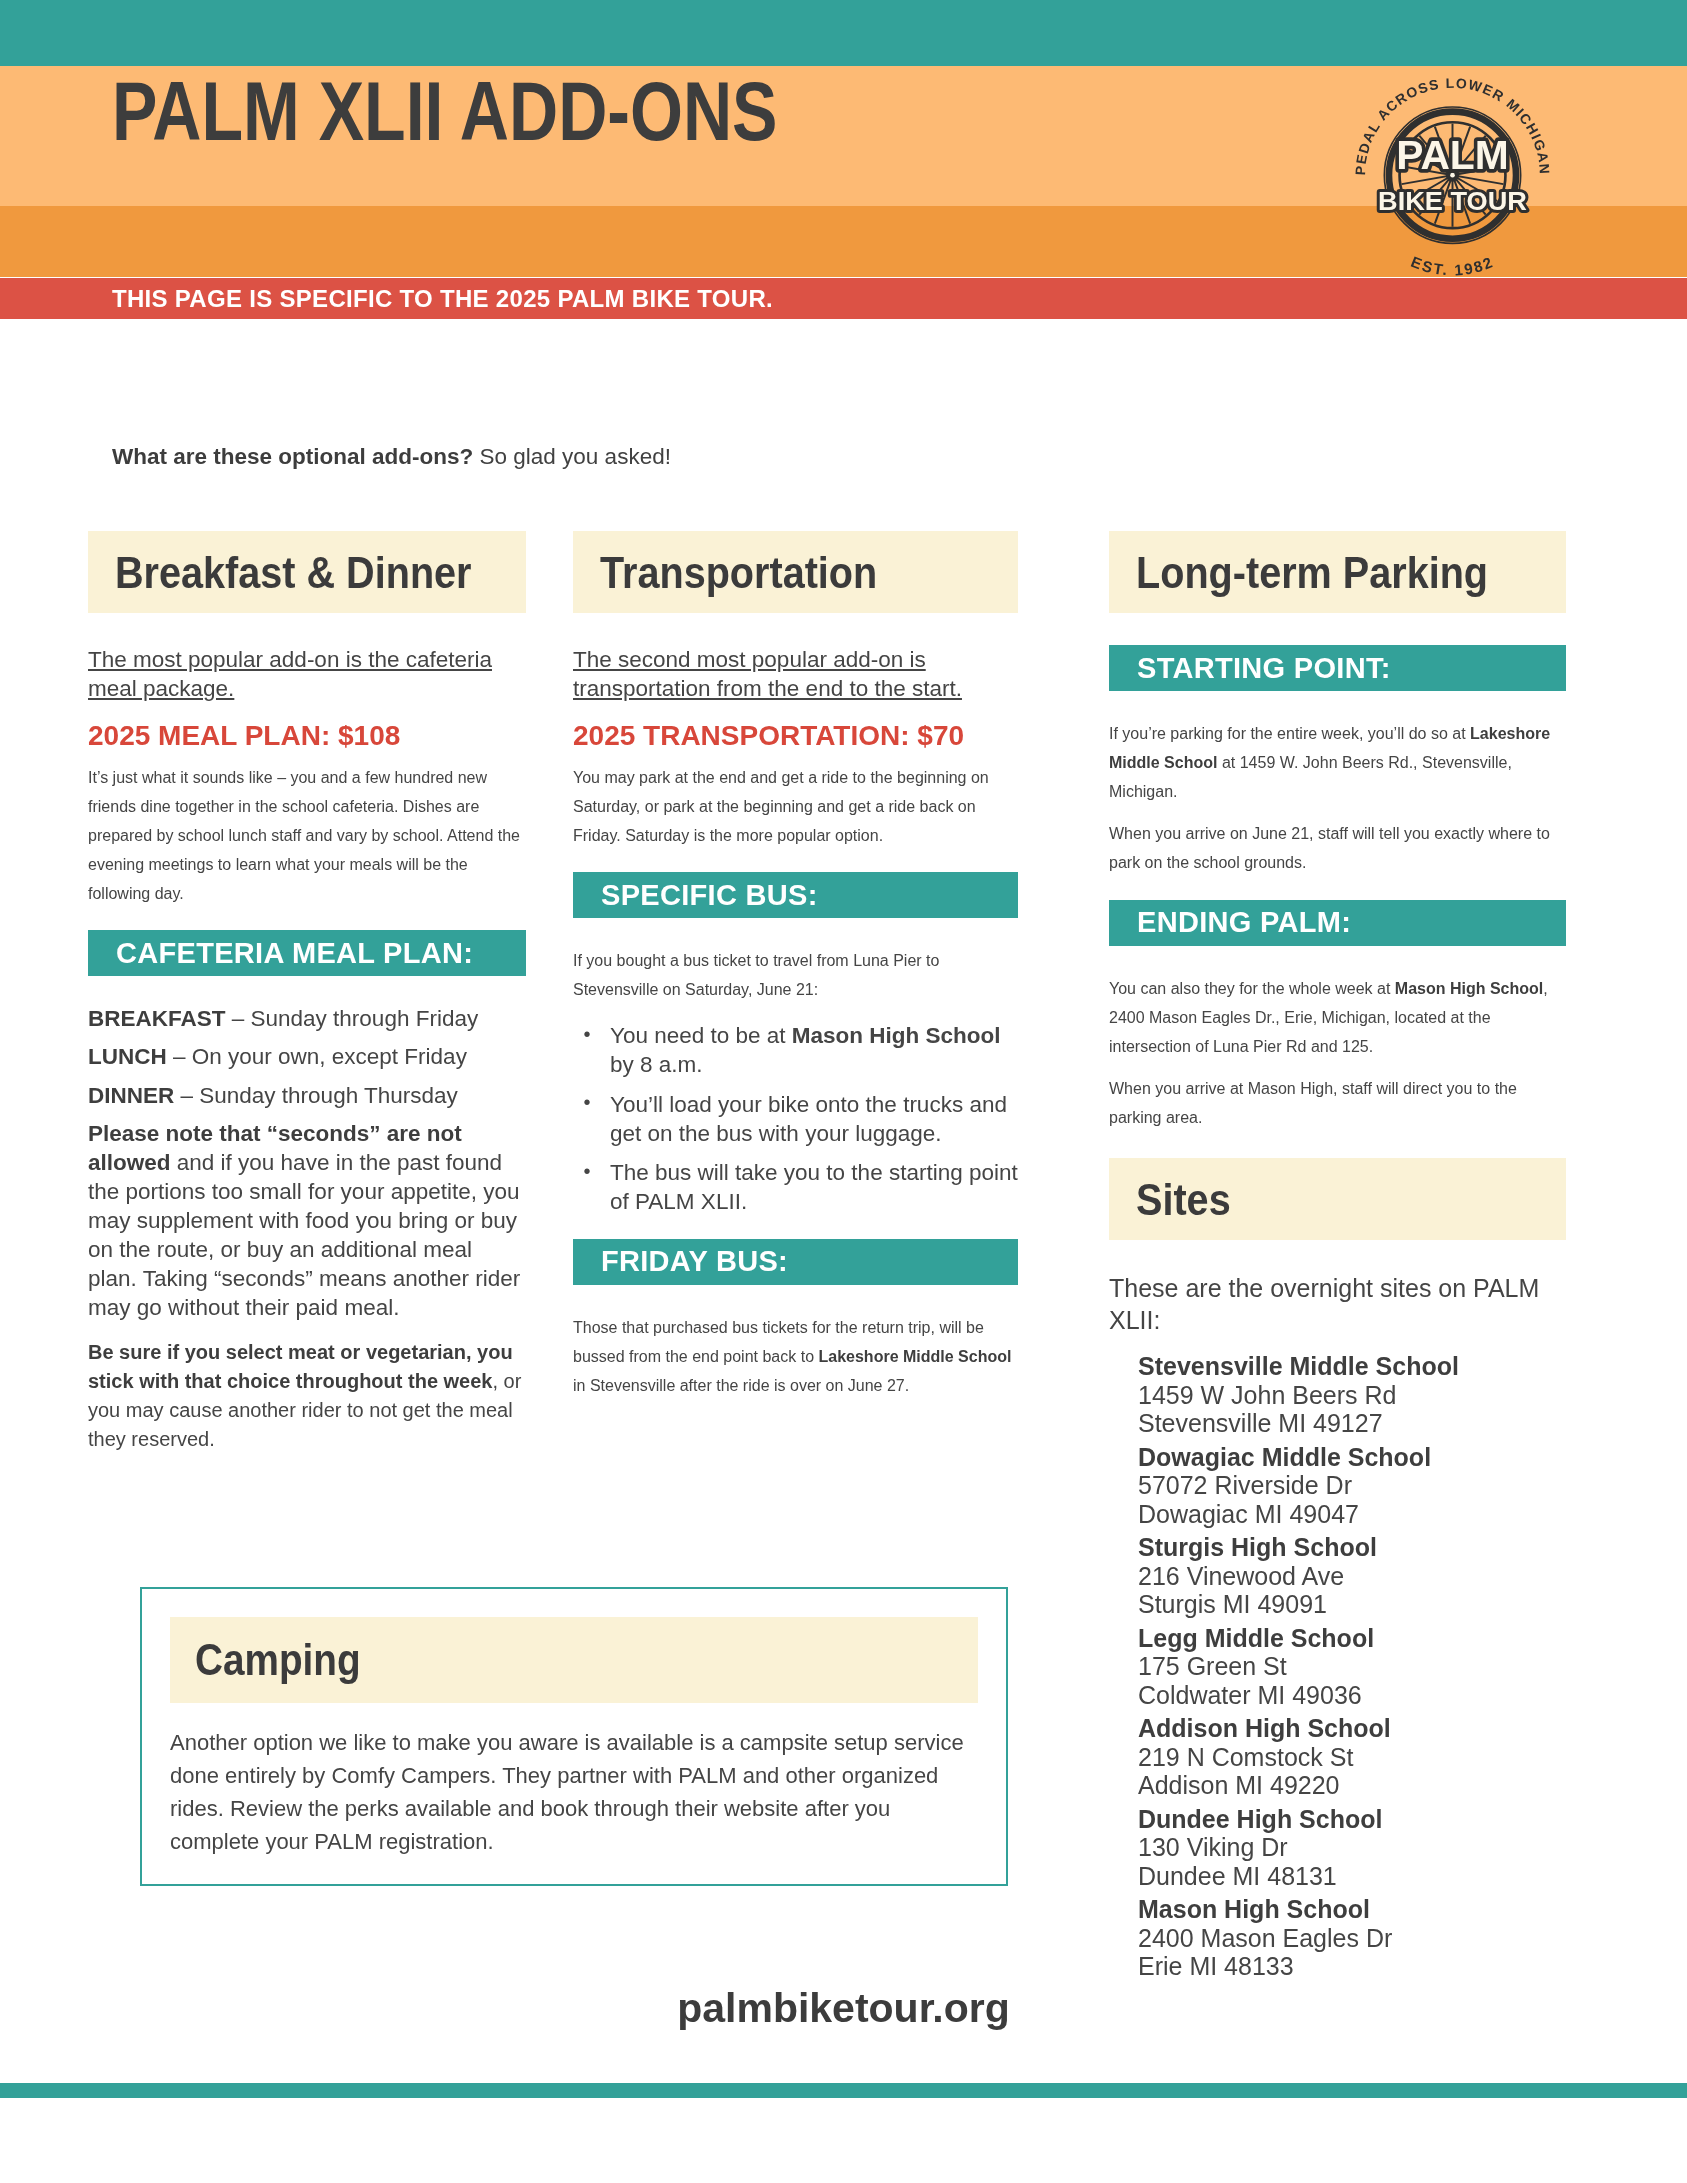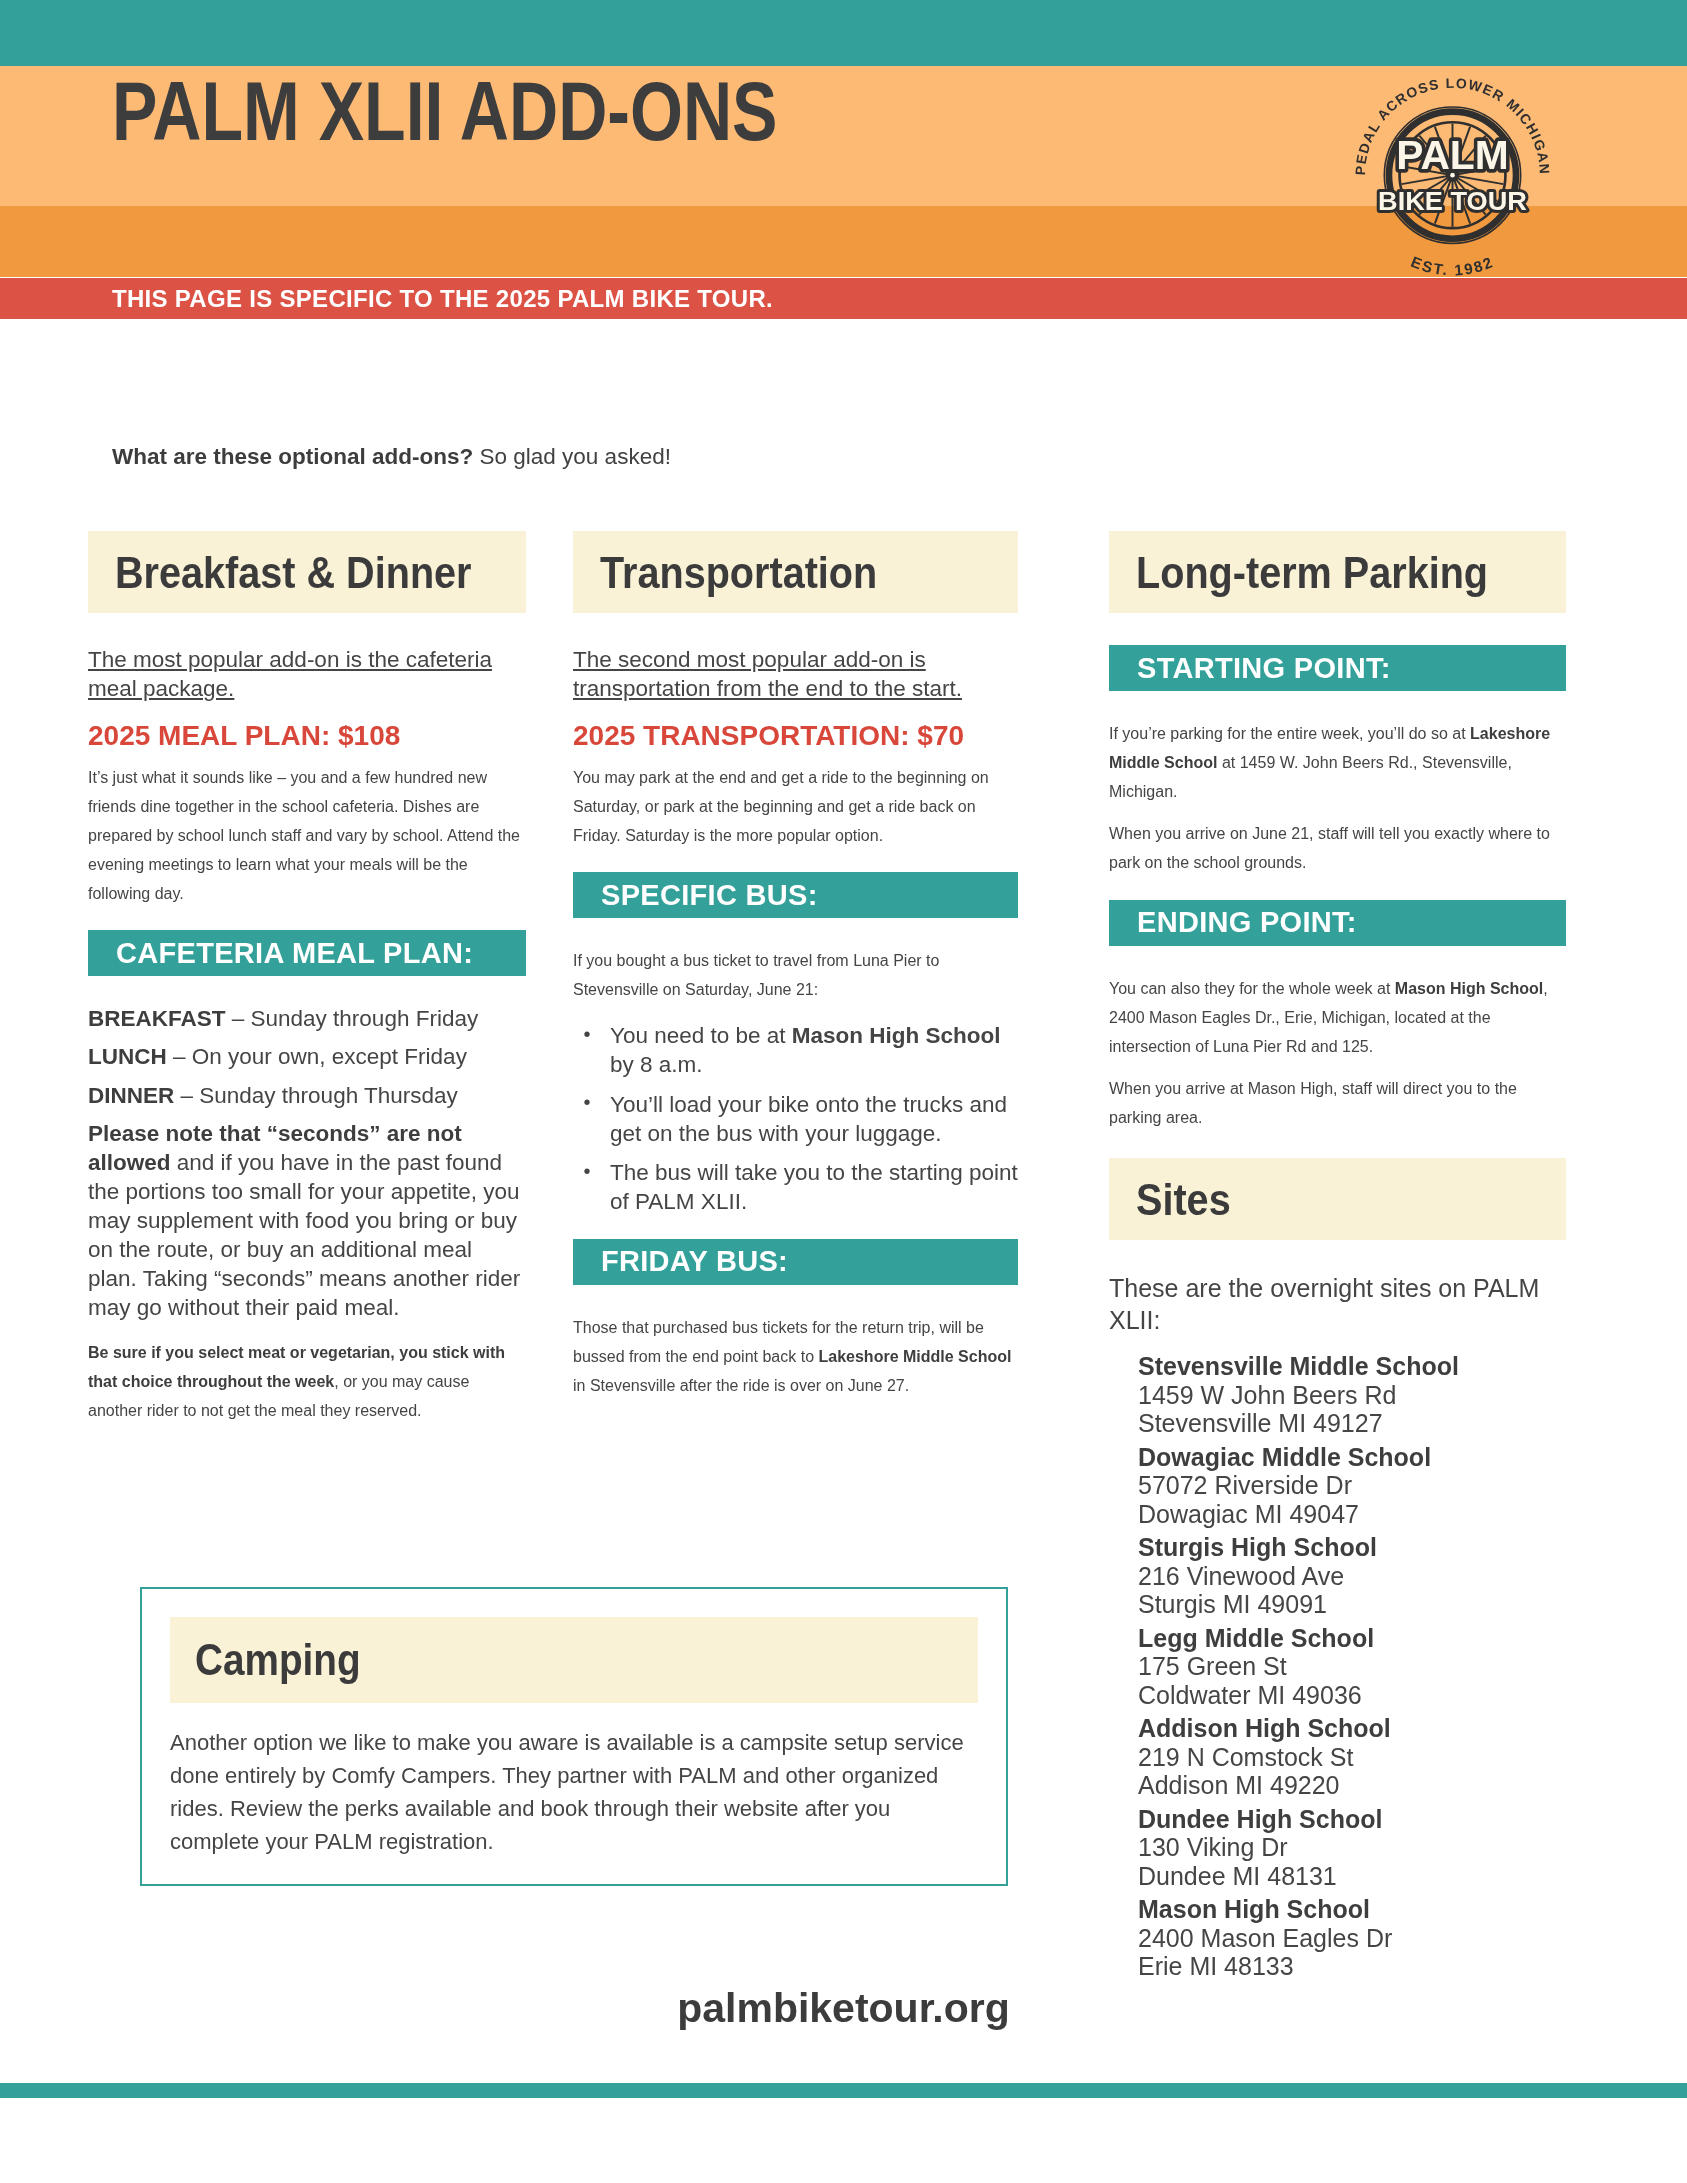--- a/index.html
+++ b/index.html
@@ -42,21 +42,21 @@
   p.body  { font-size:16px; line-height:29px; margin:0 0 17px 0; }
   p.body b, p.lead b { color:#3E3E3E; }
 
   .teal-banner { background:#33A199; height:46px; display:flex; align-items:center;
                  padding-left:28px; box-sizing:border-box; margin:22.5px 0 28px 0; }
   .teal-banner span { color:#ffffff; font-size:29px; font-weight:bold; letter-spacing:0.3px; }
 
   .meal-line { font-size:22.5px; line-height:29px; margin:0 0 9.3px 0; }
   .meal-line b { color:#3E3E3E; }
   p.note { font-size:22.5px; line-height:29px; margin:5.3px 0 16px 0; }
-  p.warn { font-size:16px; line-height:29px; margin:0; }
+  p.warn { font-size:20px; line-height:29px; margin:0; }
   p.note b, p.warn b { color:#3E3E3E; }
 
   ul.bullets { list-style:none; margin:6.6px 0 0 0; padding:0; }
   ul.bullets li { position:relative; padding-left:37px; font-size:22.5px; line-height:29px; margin-bottom:10.6px; }
   ul.bullets .dot { position:absolute; left:10.6px; top:-1.3px; font-size:20px; color:#454545; }
 
   
   .sites-head { margin-top:26.5px; }
   .sites-intro { font-size:25px; line-height:32px; margin:0 0 16px 0; }
   .site { margin:0 0 5.3px 29px; font-size:25px; line-height:28.4px; }
@@ -183,21 +183,21 @@
         <h2><span class="squeeze2">Long-term Parking</span></h2>
       </div>
 
       <div class="teal-banner" style="margin-top:18.5px;">
         <span>STARTING POINT:</span>
       </div>
       <p class="body" style="margin-bottom:13.2px;"><span>If you’re parking for the entire week, you’ll do so at </span><b>Lakeshore Middle School</b><span> at 1459 W. John Beers Rd., Stevensville, Michigan.</span></p>
       <p class="body">When you arrive on June 21, staff will tell you exactly where to park on the school grounds.</p>
 
       <div class="teal-banner">
-        <span>ENDING POINT:</span>
+        <span>ENDING PALM:</span>
       </div>
       <p class="body" style="margin-bottom:13.2px;"><span>You can also they for the whole week at </span><b>Mason High School</b><span>, 2400 Mason Eagles Dr., Erie, Michigan, located at the intersection of Luna Pier Rd and 125.</span></p>
       <p class="body">When you arrive at Mason High, staff will direct you to the parking area.</p>
 
       <div class="col-head sites-head">
         <h2><span class="squeeze2">Sites</span></h2>
       </div>
       <p class="sites-intro">These are the overnight sites on PALM XLII:</p>
 
       <div class="site">

